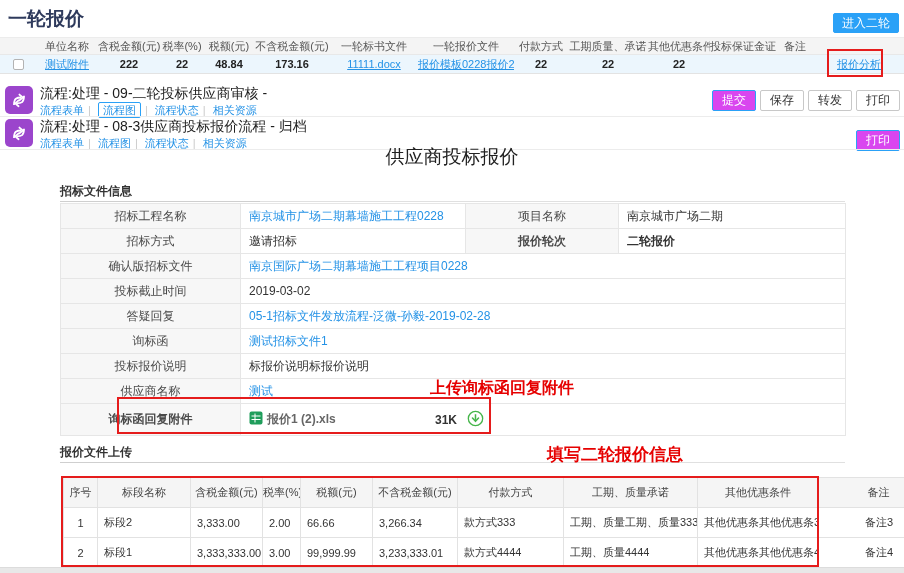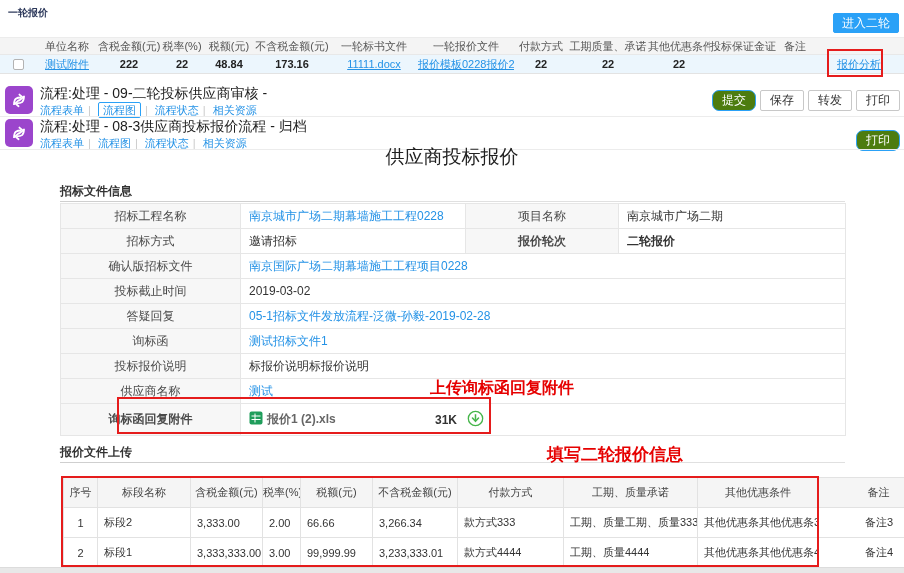--- a/index.html
+++ b/index.html
@@ -2,21 +2,21 @@
 <html><head>
 <meta charset="utf-8">
 <style>
   * { margin:0; padding:0; box-sizing:border-box; }
   html,body { background:#fff; }
   body { font-family:"Liberation Sans","DejaVu Sans",sans-serif; }
   .screen { position:relative; width:904px; height:573px; background:#fff; overflow:hidden; color:#333; }
   a { cursor:pointer; }
 
   
-  .page-title { position:absolute; left:8px; top:6px; font-size:10px; font-weight:bold; color:#2e3a5c; }
+  .page-title { position:absolute; left:8px; top:6px; font-size:19px; font-weight:bold; color:#2e3a5c; }
   .btn-enter2 { position:absolute; right:5px; top:13px; background:#2aa1f7; color:#fff; border:1px solid #2aa1f7;
                 font-size:12px; line-height:18px; padding:0 8px; border-radius:2px; cursor:pointer; }
 
   
   .t1 { position:absolute; left:0; top:37px; width:904px; border-collapse:collapse; table-layout:fixed; font-size:11px; }
   .t1 th { background:#f4f4f4; font-weight:400; color:#555; height:17px; white-space:nowrap; overflow:hidden;
            border-top:1px solid #ececec; border-bottom:1px solid #e8e8e8; text-align:center; }
   .t1 td { height:19px; text-align:center; white-space:nowrap; overflow:hidden; border-bottom:1px solid #e3e3e3; }
   .t1 tbody tr { background:#ecf6fd;margin-top:44px; }
   .t1 .num { font-weight:bold; color:#222; }
@@ -28,21 +28,21 @@
   .wf-icon { position:absolute; left:5px; top:2px; width:28px; height:28px; background:#9b45cc; border-radius:5px;
              display:flex; align-items:center; justify-content:center; }
   .wf-title { position:absolute; left:40px; top:1px; font-size:14px; color:#1d1d1d; white-space:nowrap; }
   .wf-tabs { position:absolute; left:40px; top:19px; font-size:11px; color:#c9c9c9; white-space:nowrap; }
   .wf-tabs a { color:#2492e6; text-decoration:none; margin:0 4px; }
   .wf-tabs a:first-child { margin-left:0; }
   .wf-tabs a.boxed { border:1px solid #2aa1f7; border-radius:2px; padding:1px 4px; }
   .wf-btns { position:absolute; right:4px; top:6px; display:flex; gap:4px; }
   .btn { font-size:12px; line-height:19px; padding:0 9px; border:1px solid #c8c8c8; background:#fff; color:#333;
          border-radius:2px; cursor:pointer; white-space:nowrap; }
-  .btn.primary { background:#4d7c0f; border-color:#2aa1f7; color:#fff;border-radius:7px; }
+  .btn.primary { background:#d946ef; border-color:#2aa1f7; color:#fff; }
   .hr { position:absolute; left:0; width:904px; border-top:1px solid #ececec; }
 
   
   .form-title { position:absolute; left:0; top:144px; width:904px; text-align:center; font-size:19px; color:#222; }
   .form-wrap { position:absolute; left:60px; top:181px; width:785px; }
   .sec { font-size:12px; font-weight:bold; color:#333; line-height:20px; border-bottom:1px solid #e0e0e0; position:relative; }
   .sec::after { content:""; position:absolute; left:0; bottom:-1px; width:200px; border-bottom:1px solid #cfcfcf; }
   .ft { width:785px; border-collapse:collapse; table-layout:fixed; font-size:12px; margin-top:1px; }
   .ft td { border:1px solid #e6e6e6; height:25px; overflow:hidden; white-space:nowrap; }
   .ft td.lbl { background:#f7f7f7; text-align:center; color:#4a4a4a; }

